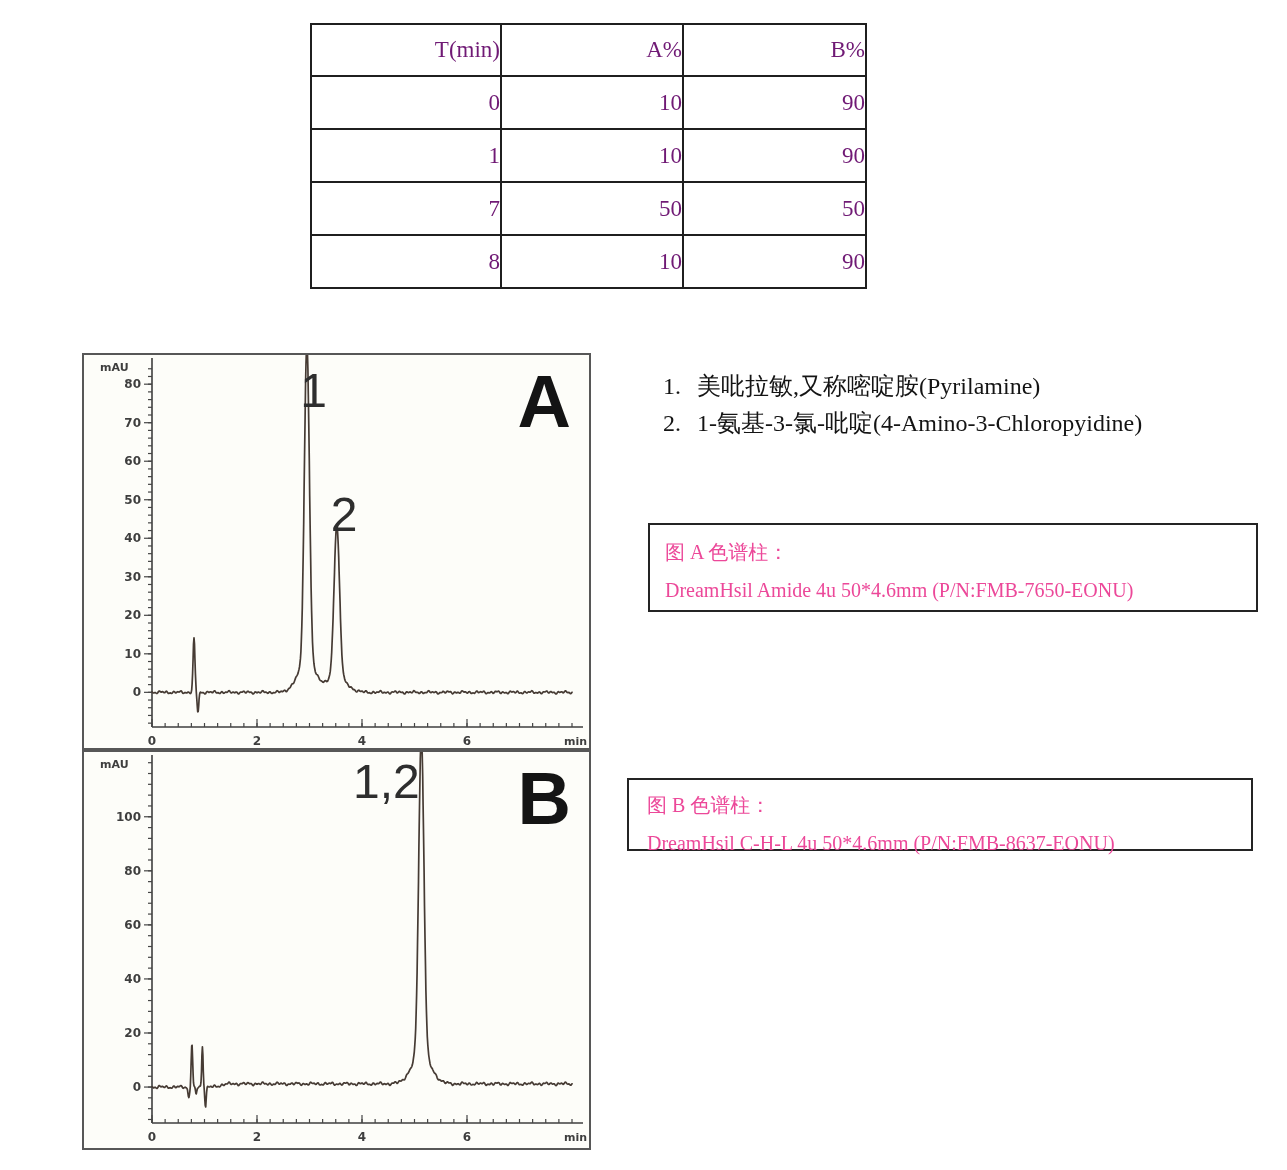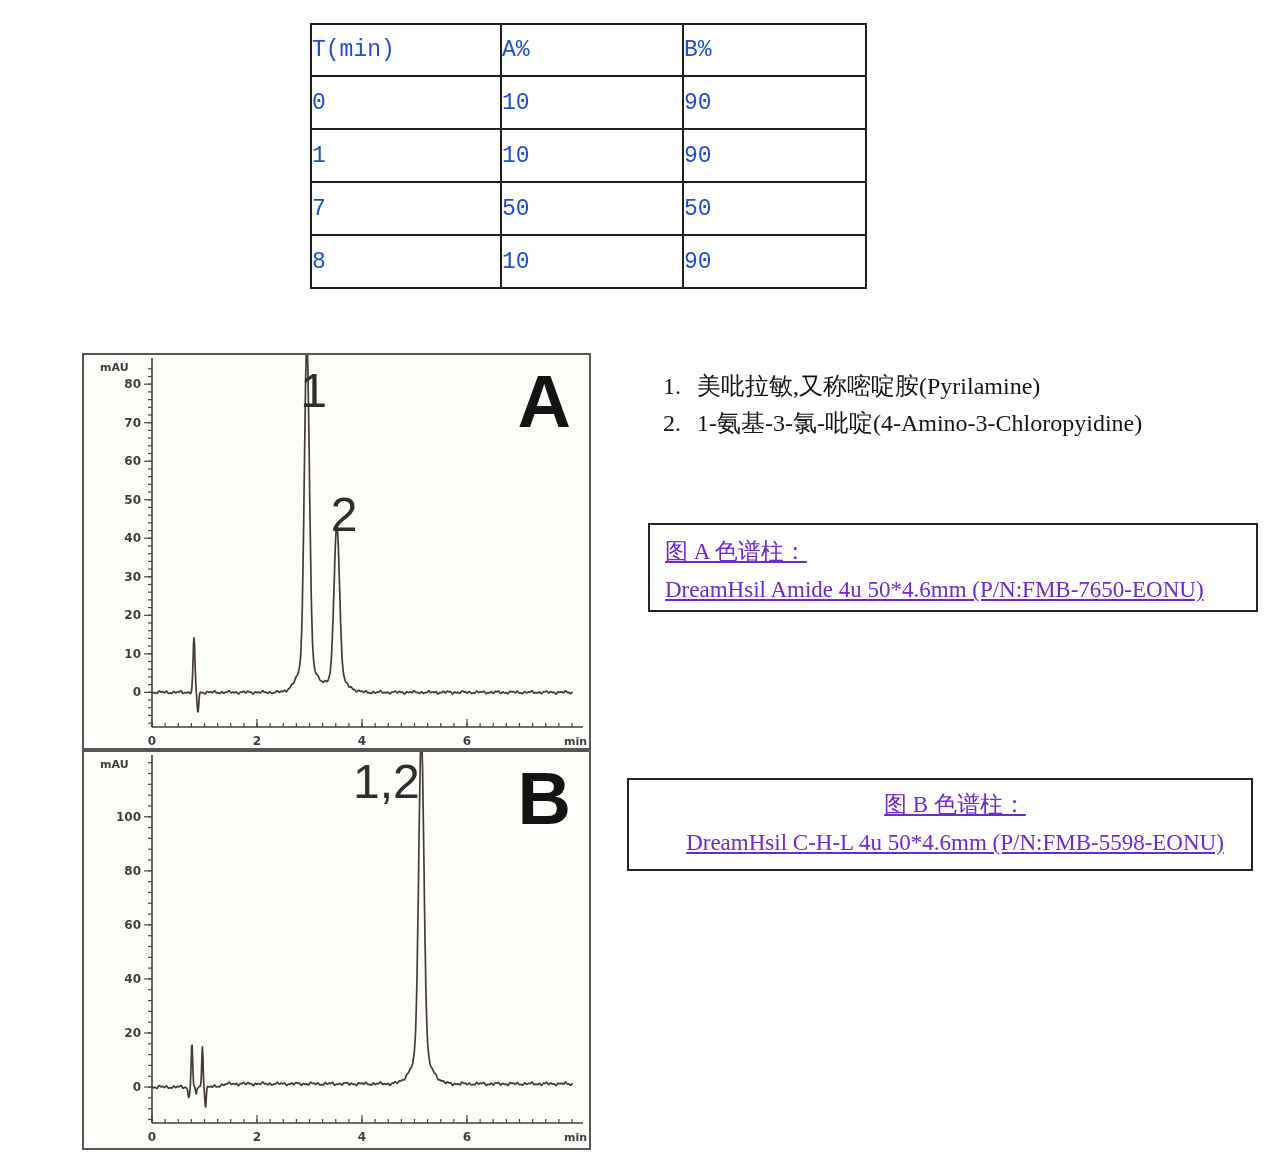--- a/index.html
+++ b/index.html
@@ -3,22 +3,22 @@
 <meta charset="utf-8">
 <style>
   html,body{margin:0;padding:0;background:#ffffff;}
   .page{position:relative;width:1287px;height:1170px;background:#ffffff;overflow:hidden;
         font-family:"Liberation Serif",serif;color:#1a1a1a;}
   *{box-sizing:border-box;}
 
   
   .gradient-table{position:absolute;left:310px;top:23px;border-collapse:collapse;table-layout:fixed;}
   .gradient-table th,.gradient-table td{
-    border:2px solid #1f1f1f;text-align:left;vertical-align:middle;
-    font-weight:400;font-size:23px;padding:0;color:#1d4ed8;font-family:Liberation Mono, monospace;}
+    border:2px solid #1f1f1f;text-align:right;vertical-align:middle;
+    font-weight:400;font-size:23px;padding:0;color:#701a75;}
   .gradient-table th{height:52px;}
   .gradient-table td{height:53px;}
 
   
   .chrom{position:absolute;border:2px solid #575757;background:#fdfdf9;}
   #chrom-a{left:82px;top:353px;width:509px;height:397px;}
   #chrom-b{left:82px;top:750px;width:509px;height:400px;}
   .chrom svg{display:block;}
 
   .axis-line{stroke:#3e3e3e;stroke-width:1.6;}
@@ -29,24 +29,24 @@
   .peak-annotation{font-family:"Liberation Sans",sans-serif;font-size:48px;fill:#2e2e2e;}
   .panel-letter{font-family:"Liberation Sans",sans-serif;font-size:74px;font-weight:700;fill:#141414;}
 
   
   .compound-list{position:absolute;left:663px;top:372px;margin:0;padding:0;list-style:none;
                  font-size:24px;color:#141414;}
   .compound-list li{display:flex;margin:0 0 9px 0;line-height:28px;}
   .compound-list .num{width:34px;flex:0 0 34px;}
 
   
-  .col-box{position:absolute;border:2px solid #242424;font-size:23px;color:#6d28d9;background:#ffffff;text-decoration:underline;}
+  .col-box{position:absolute;border:2px solid #242424;font-size:20px;color:#ec4899;background:#ffffff;}
   .col-box .line{line-height:38px;white-space:nowrap;}
   #box-a{left:648px;top:523px;width:610px;height:89px;padding:8px 0 0 15px;}
-  #box-b{left:627px;top:778px;width:626px;height:93px;padding:6px 0 0 30px;text-align:center;}
+  #box-b{left:627px;top:778px;width:626px;height:73px;padding:6px 0 0 18px;}
 </style>
 </head>
 <body>
 
 <div class="page">
 
   <table class="gradient-table">
     <colgroup>
       <col style="width:190px">
         <col style="width:182px">
@@ -316,16 +316,16 @@
     </li>
   </ol>
 
   <div class="col-box" id="box-a">
     <div class="line">图 A 色谱柱：</div>
     <div class="line">DreamHsil Amide 4u 50*4.6mm (P/N:FMB-7650-EONU)</div>
   </div>
 
   <div class="col-box" id="box-b">
     <div class="line">图 B 色谱柱：</div>
-    <div class="line">DreamHsil C-H-L 4u 50*4.6mm (P/N:FMB-5598-EONU)</div>
+    <div class="line">DreamHsil C-H-L 4u 50*4.6mm (P/N:FMB-8637-EONU)</div>
   </div>
 
 </div>
 
 </body></html>

